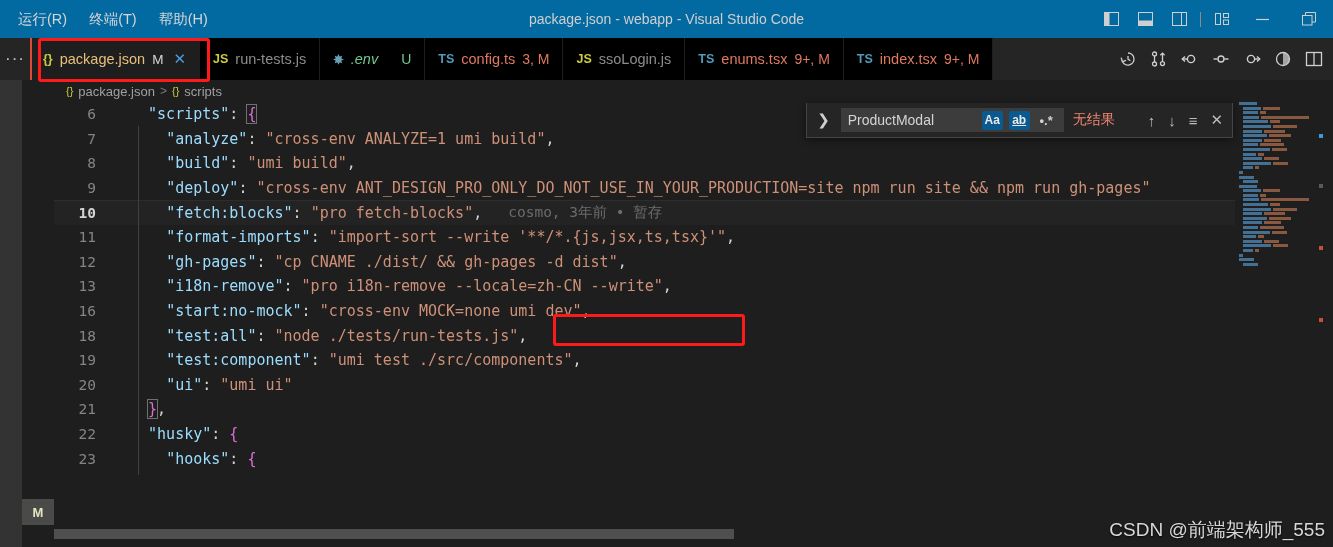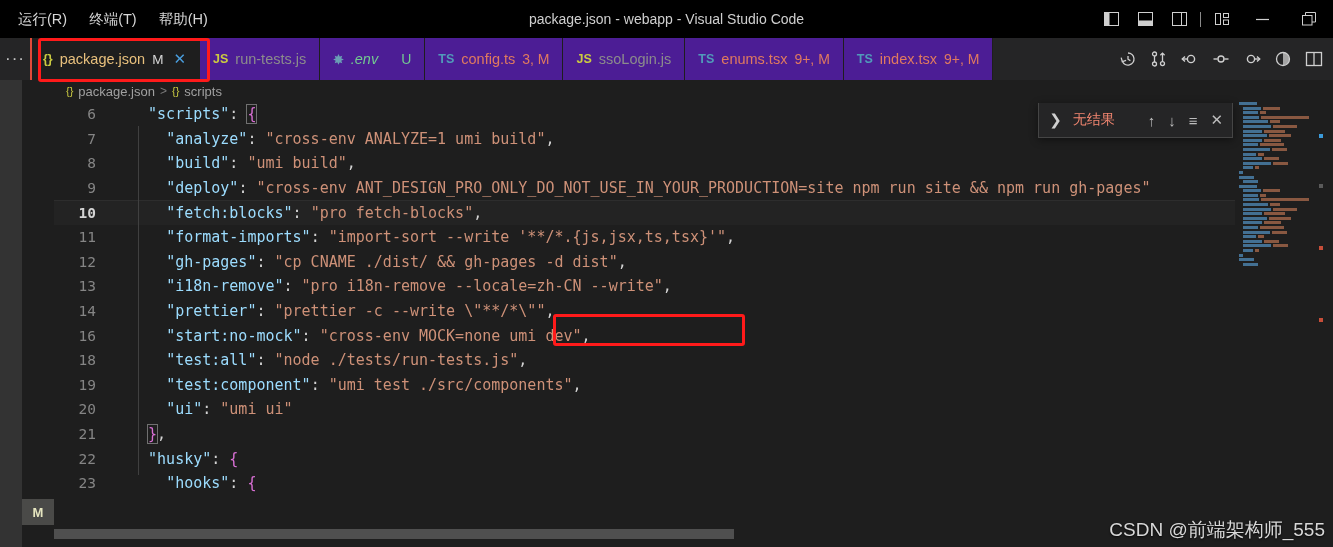--- a/index.html
+++ b/index.html
@@ -3,39 +3,39 @@
 <meta charset="utf-8">
 <style>
   * { margin:0; padding:0; box-sizing:border-box; }
   html,body { width:1333px; height:547px; overflow:hidden; background:#1e1e1e; }
   body { font-family:"Liberation Sans", sans-serif; color:#ccc; }
 
   .app { position:relative; width:1333px; height:547px; background:#1e1e1e; }
 
   
   .titlebar { position:absolute; left:0; top:0; width:1333px; height:38px;
-              background:#000000; display:flex; align-items:center; }
+              background:#0369a1; display:flex; align-items:center; }
   .menus { display:flex; align-items:center; gap:22px; padding-left:18px; }
   .menu-item { font-size:14.5px; color:#d6d6d6; white-space:nowrap; }
   .title-center { position:absolute; left:0; right:0; text-align:center;
                   font-size:14px; color:#cfcfcf; pointer-events:none; }
   .winctrls { position:absolute; right:0; top:0; height:38px; display:flex;
               align-items:center; gap:0; }
   .wc { width:34px; height:38px; display:flex; align-items:center; justify-content:center; }
   .wc svg { display:block; }
   .wsep { width:1px; height:15px; background:#8a8a8a; margin:0 4px; }
 
   
   .tabbar { position:absolute; left:0; top:38px; width:1333px; height:42px;
             background:#252526; display:flex; align-items:stretch; }
   .overflow-dots { width:30px; display:flex; align-items:center; justify-content:center;
                    color:#c5c5c5; font-size:17px; letter-spacing:1px; }
   .tab { display:flex; align-items:center; gap:7px; padding:0 13px;
          border-right:1px solid #1e1e1e; font-size:14.5px; position:relative;
-         background:#4c1d95; color:#9b9b9b; white-space:nowrap; }
+         background:#000000; color:#9b9b9b; white-space:nowrap; }
   .tab.active { background:#1e1e1e; color:#e8c07d; }
   .tab.active::before { content:""; position:absolute; left:0; top:0; bottom:0;
                         width:2px; background:#e04a3a; }
   .tab .ficon { font-size:12.5px; font-weight:bold; font-family:"Liberation Sans",sans-serif; }
   .ic-json { color:#cbcb41; }
   .ic-js { color:#cbcb41; }
   .ic-ts { color:#519aba; }
   .ic-gear { color:#6a9fb5; font-size:13px; }
   .tabname { }
   .badge-m { color:#d6d6d6; font-size:13.5px; }
@@ -296,25 +296,24 @@
 
   <div class="leftstrip"></div>
   <div class="leftgap"></div>
   <div class="strip-m">M</div>
 
   <div class="editor" id="editor">
       <div class="coderow"><span class="lnum">6</span><span class="codetext">&nbsp;&nbsp;<span class="k">"scripts"</span><span class="p">:&nbsp;</span><span class="br brbox">{</span></span></div>
       <div class="coderow"><span class="lnum">7</span><span class="codetext">&nbsp;&nbsp;&nbsp;&nbsp;<span class="k">"analyze"</span><span class="p">:&nbsp;</span><span class="s">"cross-env&nbsp;ANALYZE=1&nbsp;umi&nbsp;build"</span><span class="p">,</span></span></div>
       <div class="coderow"><span class="lnum">8</span><span class="codetext">&nbsp;&nbsp;&nbsp;&nbsp;<span class="k">"build"</span><span class="p">:&nbsp;</span><span class="s">"umi&nbsp;build"</span><span class="p">,</span></span></div>
       <div class="coderow"><span class="lnum">9</span><span class="codetext">&nbsp;&nbsp;&nbsp;&nbsp;<span class="k">"deploy"</span><span class="p">:&nbsp;</span><span class="s">"cross-env&nbsp;ANT_DESIGN_PRO_ONLY_DO_NOT_USE_IN_YOUR_PRODUCTION=site&nbsp;npm&nbsp;run&nbsp;site&nbsp;&amp;&amp;&nbsp;npm&nbsp;run&nbsp;gh-pages"</span></span></div>
-      <div class="coderow active"><span class="lnum">10</span><span class="codetext">&nbsp;&nbsp;&nbsp;&nbsp;<span class="k">"fetch:blocks"</span><span class="p">:&nbsp;</span><span class="s">"pro&nbsp;fetch-blocks"</span><span class="p">,</span></span></div>
+      <div class="coderow active"><span class="lnum">10</span><span class="codetext">&nbsp;&nbsp;&nbsp;&nbsp;<span class="k">"fetch:blocks"</span><span class="p">:&nbsp;</span><span class="s">"pro&nbsp;fetch-blocks"</span><span class="p">,</span></span><span class="blame">cosmo, 3年前 • 暂存</span></div>
       <div class="coderow"><span class="lnum">11</span><span class="codetext">&nbsp;&nbsp;&nbsp;&nbsp;<span class="k">"format-imports"</span><span class="p">:&nbsp;</span><span class="s">"import-sort&nbsp;--write&nbsp;'**/*.{js,jsx,ts,tsx}'"</span><span class="p">,</span></span></div>
       <div class="coderow"><span class="lnum">12</span><span class="codetext">&nbsp;&nbsp;&nbsp;&nbsp;<span class="k">"gh-pages"</span><span class="p">:&nbsp;</span><span class="s">"cp&nbsp;CNAME&nbsp;./dist/&nbsp;&amp;&amp;&nbsp;gh-pages&nbsp;-d&nbsp;dist"</span><span class="p">,</span></span></div>
       <div class="coderow"><span class="lnum">13</span><span class="codetext">&nbsp;&nbsp;&nbsp;&nbsp;<span class="k">"i18n-remove"</span><span class="p">:&nbsp;</span><span class="s">"pro&nbsp;i18n-remove&nbsp;--locale=zh-CN&nbsp;--write"</span><span class="p">,</span></span></div>
-      <div class="coderow"><span class="lnum">14</span><span class="codetext">&nbsp;&nbsp;&nbsp;&nbsp;<span class="k">"prettier"</span><span class="p">:&nbsp;</span><span class="s">"prettier&nbsp;-c&nbsp;--write&nbsp;\"**/*\""</span><span class="p">,</span></span></div>
       <div class="coderow"><span class="lnum">16</span><span class="codetext">&nbsp;&nbsp;&nbsp;&nbsp;<span class="k">"start:no-mock"</span><span class="p">:&nbsp;</span><span class="s">"cross-env&nbsp;MOCK=none&nbsp;umi&nbsp;dev"</span><span class="p">,</span></span></div>
       <div class="coderow"><span class="lnum">18</span><span class="codetext">&nbsp;&nbsp;&nbsp;&nbsp;<span class="k">"test:all"</span><span class="p">:&nbsp;</span><span class="s">"node&nbsp;./tests/run-tests.js"</span><span class="p">,</span></span></div>
       <div class="coderow"><span class="lnum">19</span><span class="codetext">&nbsp;&nbsp;&nbsp;&nbsp;<span class="k">"test:component"</span><span class="p">:&nbsp;</span><span class="s">"umi&nbsp;test&nbsp;./src/components"</span><span class="p">,</span></span></div>
       <div class="coderow"><span class="lnum">20</span><span class="codetext">&nbsp;&nbsp;&nbsp;&nbsp;<span class="k">"ui"</span><span class="p">:&nbsp;</span><span class="s">"umi&nbsp;ui"</span></span></div>
       <div class="coderow"><span class="lnum">21</span><span class="codetext">&nbsp;&nbsp;<span class="br brbox">}</span><span class="p">,</span></span></div>
       <div class="coderow"><span class="lnum">22</span><span class="codetext">&nbsp;&nbsp;<span class="k">"husky"</span><span class="p">:&nbsp;</span><span class="br">{</span></span></div>
       <div class="coderow"><span class="lnum">23</span><span class="codetext">&nbsp;&nbsp;&nbsp;&nbsp;<span class="k">"hooks"</span><span class="p">:&nbsp;</span><span class="br">{</span></span></div>
       <div class="indent-guide" style="top: 24px; bottom: 72px;"></div>
     </div>
 
@@ -362,20 +361,26 @@
     </div>
   <div class="rightstrip">
     <div class="mm-mark blue" style="top:32px; left:4px;"></div>
     <div class="mm-mark grey" style="top:82px; left:4px;"></div>
     <div class="mm-mark red" style="top:144px; left:4px;"></div>
     <div class="mm-mark red" style="top:216px; left:4px;"></div>
   </div>
 
   <div class="findwidget">
     <span class="find-toggle">❯</span>
+    <div class="find-input">
+      <span class="find-value">ProductModal</span>
+      <span class="opt on">Aa</span>
+      <span class="opt on" style="text-decoration:underline">ab</span>
+      <span class="opt opt-regex">•<span>.*</span></span>
+    </div>
     <span class="noresults">无结果</span>
     <div class="find-actions">
       <span class="fa">↑</span>
       <span class="fa">↓</span>
       <span class="fa">≡</span>
       <span class="fa">✕</span>
     </div>
   </div>
 
   <div class="callout" id="callout0" style="left: 38px; top: 38px; width: 172px; height: 44px;"></div>

